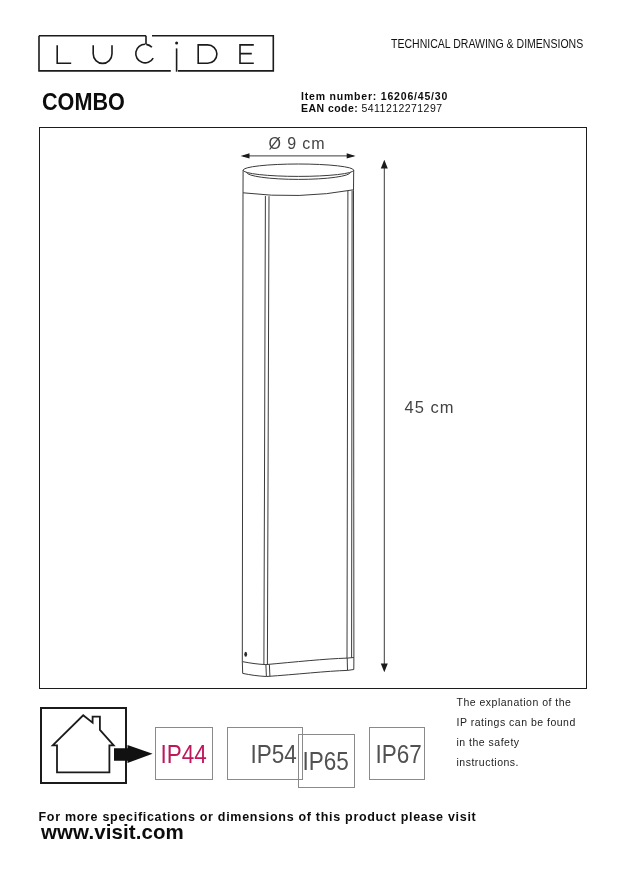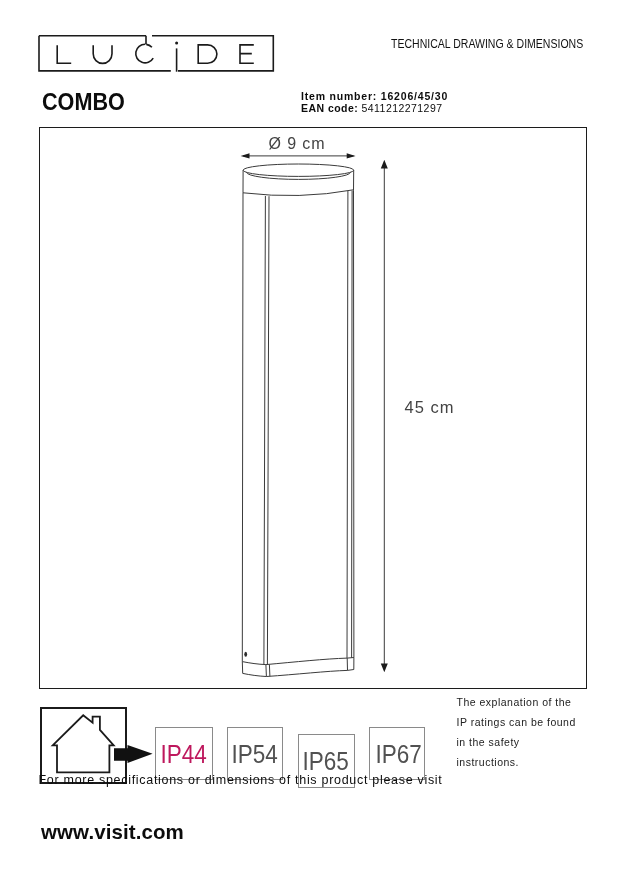--- a/index.html
+++ b/index.html
@@ -82,29 +82,29 @@
 
   <path d="M52.7,55.4 L83.2,25.3 L92.6,32.6 L92.6,26.7 L99.9,26.7 L99.9,39.9 L113.7,55.4 L109.4,55.4 L109.4,82.3 L57,82.3 L57,55.4 Z" stroke-width="1.8"></path>
 
   <path d="M114,58.2 H127.5 V55.1 L152.6,63.8 L127.5,73.1 V70.8 H114 Z" fill="#111" stroke="none"></path>
 </svg>
 
 <div class="abs" style="left:154.5px;top:726.5px;width:56px;height:49.5px;border:1.3px solid #8a8a8a;color:#be185d;font-size:25px;display:flex;align-items:center;justify-content:center;padding-top:2px;box-sizing:content-box;">
     <span style="transform:scaleX(0.9);display:inline-block;">IP44</span>
   </div>
 
-<div class="abs" style="left:226.8px;top:726.5px;width:54.5px;height:49.5px;border:1.3px solid #8a8a8a;color:#515151;font-size:25px;display:flex;align-items:center;justify-content:center;padding-top:2px;box-sizing:content-box;">
+<div class="abs" style="left:226.8px;top:726.5px;width:54.5px;height:49.5px;border:1.3px solid #8a8a8a;color:#515151;font-size:25px;display:flex;align-items:center;padding-top:2px;box-sizing:content-box;padding-left:20px;">
     <span style="transform:scaleX(0.9);display:inline-block;">IP54</span>
   </div>
 
 <div class="abs" style="left:297.7px;top:734px;width:55px;height:49.5px;border:1.3px solid #8a8a8a;color:#515151;font-size:25px;display:flex;align-items:center;justify-content:center;padding-top:2px;box-sizing:content-box;">
     <span style="transform:scaleX(0.9);display:inline-block;">IP65</span>
   </div>
 
 <div class="abs" style="left:369px;top:726.5px;width:54px;height:49.5px;border:1.3px solid #8a8a8a;color:#515151;font-size:25px;display:flex;align-items:center;justify-content:flex-end;padding-top:2px;box-sizing:content-box;">
     <span style="transform:scaleX(0.9);display:inline-block;">IP67</span>
   </div>
 
 <div class="abs" style="left:456.5px;top:692px;font-size:10.5px;color:#222;line-height:20px;letter-spacing:0.5px;">The explanation of the<br>IP ratings can be found<br>in the safety<br>instructions.</div>
 
-<div class="abs" style="left:38.5px;top:773px;font-size:12.5px;font-weight:normal;color:#0c0c0c;letter-spacing:0.7px;">For more specifications or dimensions of this product please visit</div>
+<div class="abs" style="left:38.5px;top:810px;font-size:12.5px;font-weight:bold;color:#0c0c0c;letter-spacing:0.7px;">For more specifications or dimensions of this product please visit</div>
 
 <div class="abs" style="left:41px;top:819.5px;font-size:20.5px;font-weight:bold;color:#0c0c0c;letter-spacing:0.1px;">www.visit.com</div>
 
 </body></html>

